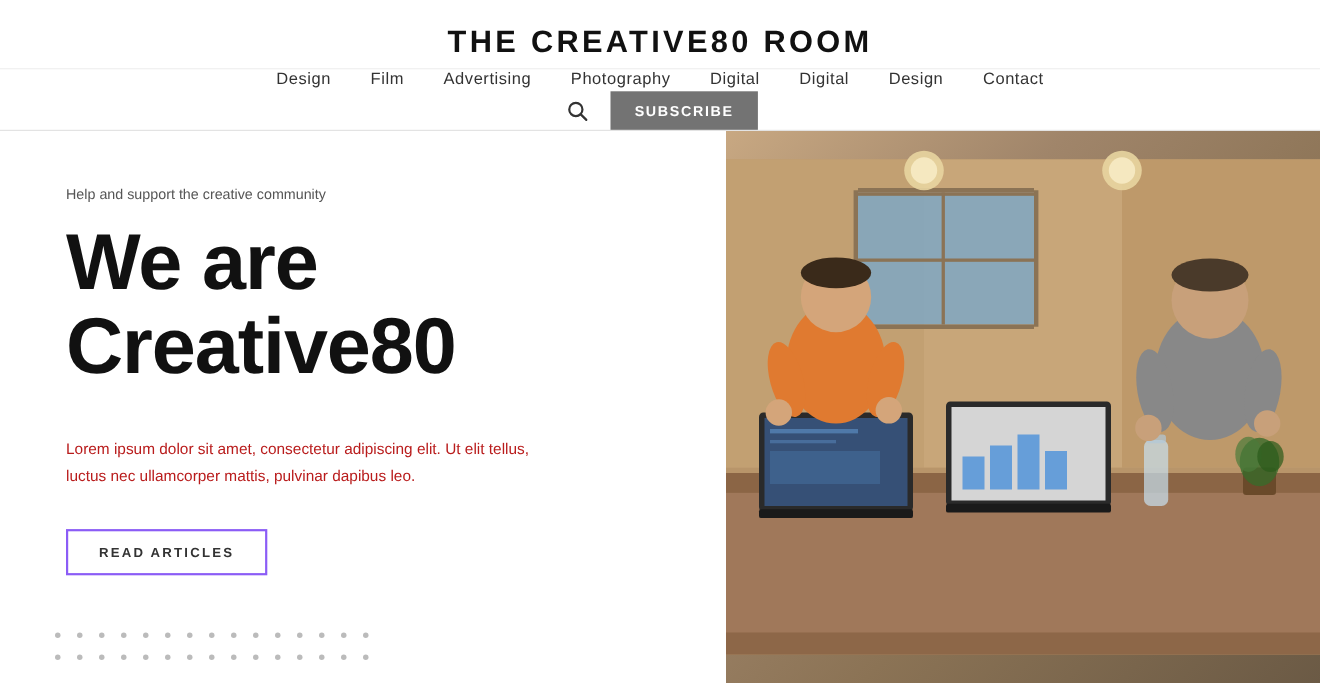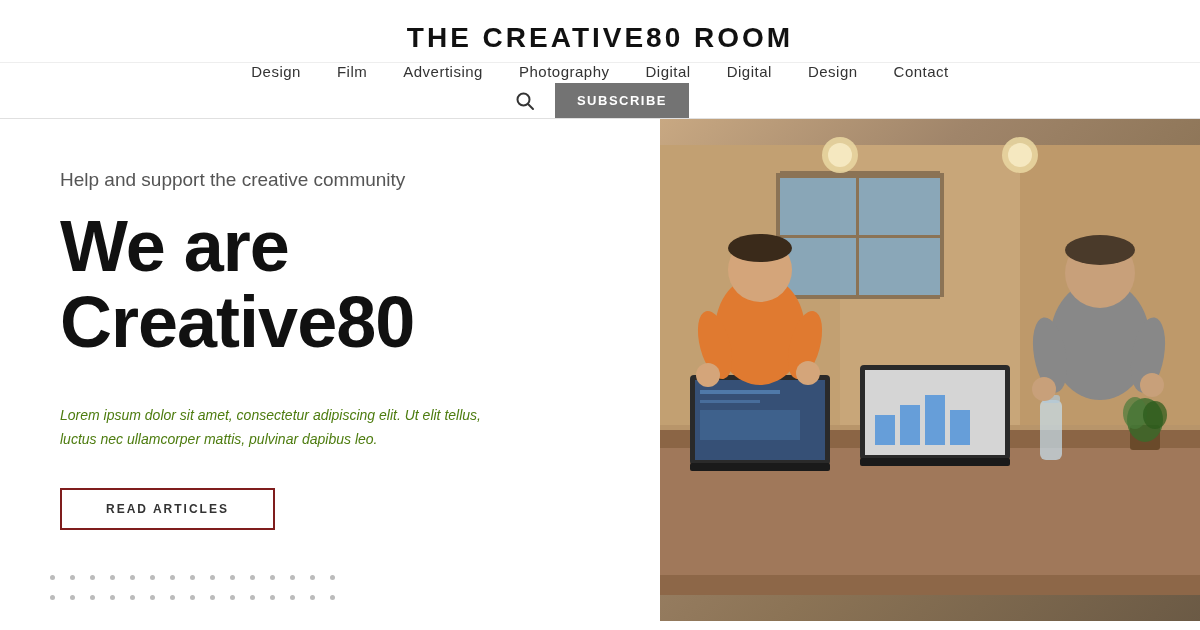--- a/index.html
+++ b/index.html
@@ -94,49 +94,48 @@
     .hero-content {
       width: 55%;
       padding: 50px 50px 40px 60px;
       display: flex;
       flex-direction: column;
       justify-content: flex-start;
       position: relative;
     }
 
     .hero-tagline {
-      font-size: 19px;
+      font-size: 13px;
       color: #555;
       margin-bottom: 18px;
       font-weight: 400;
     }
 
     .hero-heading {
       font-size: 72px;
       font-weight: 700;
       line-height: 1.05;
       color: #111;
       margin-bottom: 44px;
       letter-spacing: -1px;
     }
 
     .hero-description {
       font-size: 14px;
-      color: #4d7c0f;
+      color: #b91c1c;
       line-height: 1.7;
       max-width: 460px;
       margin-bottom: 36px;
-      font-style: italic;
     }
 
     .read-articles-btn {
       display: inline-block;
-      border: 2px solid #7f1d1d;
+      border: 2px solid #8b5cf6;
       color: #333;
-      padding: 12px 44px;
+      padding: 12px 28px;
       font-size: 12px;
       font-weight: 700;
       letter-spacing: 2px;
       text-transform: uppercase;
       text-decoration: none;
       cursor: pointer;
       background: #fff;
       align-self: flex-start;
     }
 

